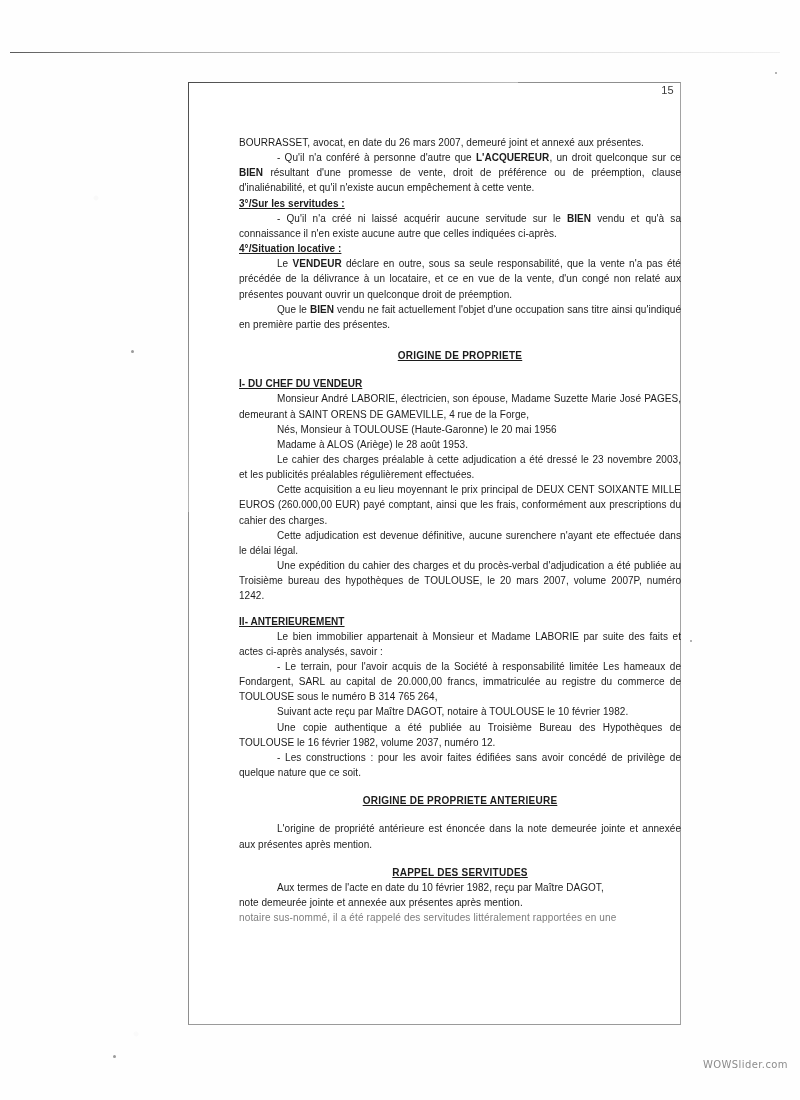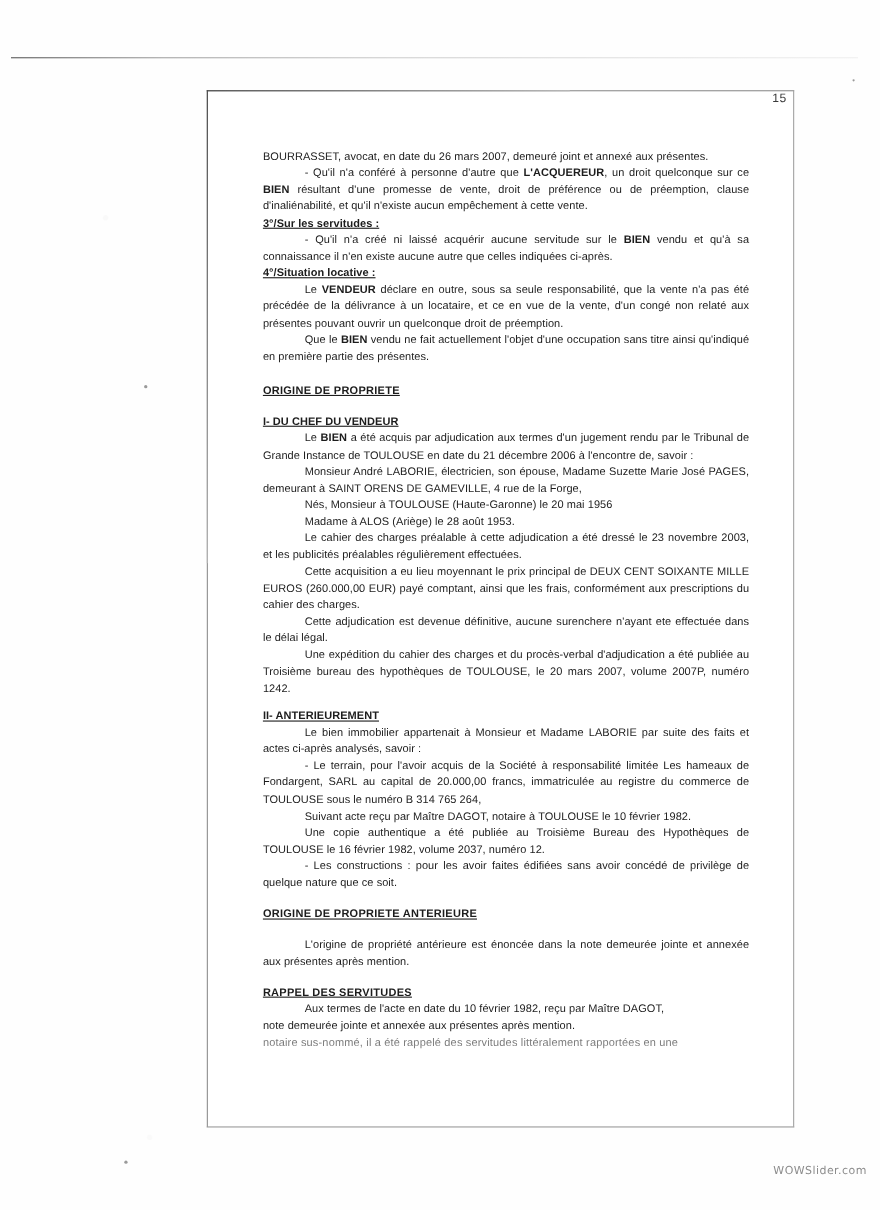--- a/index.html
+++ b/index.html
@@ -60,21 +60,21 @@
     background: #9a9a9a;
     border-radius: 50%;
     pointer-events: none;
   }
 
   
   #page-frame {
     position: absolute;
     left: 188px;
     top: 82px;
-    width: 534px;
+    width: 493px;
     height: 943px;
     box-sizing: border-box;
     border-top: 1px solid #8e8e8e;
     border-left: 1px solid #8e8e8e;
     border-right: 1px solid #a2a2a2;
     border-bottom: 1px solid #9a9a9a;
     background: #ffffff;
   }
   
   #page-frame::before {
@@ -146,20 +146,21 @@
   .subhead-roman {
     display: block;
     margin-left: 38px;
     text-decoration: underline;
     text-align: left;
     text-indent: 0;
     font-weight: bold;
   }
 
   .heading-center {
+    text-align: center;
     font-weight: bold;
     text-decoration: underline;
     text-indent: 0;
     letter-spacing: .25px;
   }
   .sp-10 { height: 10px; }
   .sp-13 { height: 13px; }
   .sp-16 { height: 16px; }
 
   
@@ -213,21 +214,20 @@
       <p class="para"><span>Le </span><b>VENDEUR</b><span> déclare en outre, sous sa seule responsabilité, que la vente n'a pas été précédée de la délivrance à un locataire, et ce en vue de la vente, d'un congé non relaté aux présentes pouvant ouvrir un quelconque droit de préemption.</span></p>
 
       <p class="para"><span>Que le </span><b>BIEN</b><span> vendu ne fait actuellement l'objet d'une occupation sans titre ainsi qu'indiqué en première partie des présentes.</span></p>
 
       <div class="sp-16"></div>
       <p class="heading-center">ORIGINE DE PROPRIETE</p>
       <div class="sp-13"></div>
 
       <p class="subhead-roman">I- DU CHEF DU VENDEUR</p>
 
-      <p class="para"><span>Le </span><b>BIEN</b><span> a été acquis par adjudication aux termes d'un jugement rendu par le Tribunal de Grande Instance de TOULOUSE en date du 21 décembre 2006 à l'encontre de, savoir :</span></p>
 
       <p class="para"><span>Monsieur André LABORIE, électricien, son épouse, Madame Suzette Marie José PAGES,  demeurant à SAINT ORENS DE GAMEVILLE, 4 rue de la Forge,</span></p>
 
       <p class="para"><span>Nés, Monsieur à TOULOUSE (Haute-Garonne) le 20 mai 1956</span></p>
 
       <p class="para"><span>Madame à ALOS (Ariège) le 28 août 1953.</span></p>
 
       <p class="para"><span>Le cahier des charges préalable à cette adjudication a été dressé le 23 novembre 2003, et les publicités préalables régulièrement effectuées.</span></p>
 
       <p class="para"><span>Cette acquisition a eu lieu moyennant le prix principal de DEUX CENT SOIXANTE MILLE EUROS (260.000,00 EUR) payé comptant, ainsi que les frais, conformément aux prescriptions du cahier des charges.</span></p>

